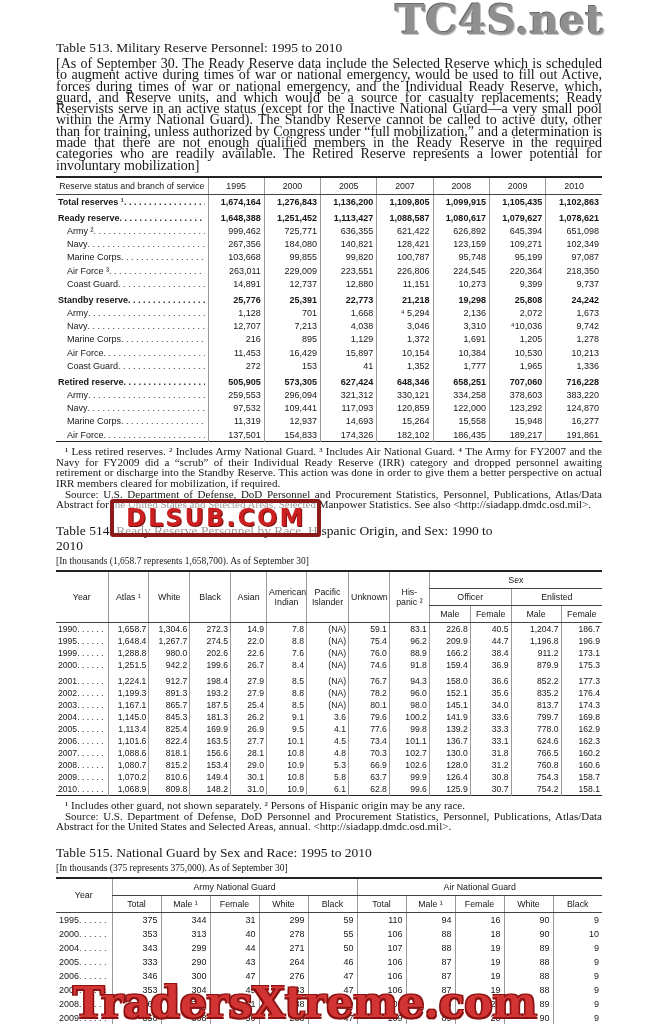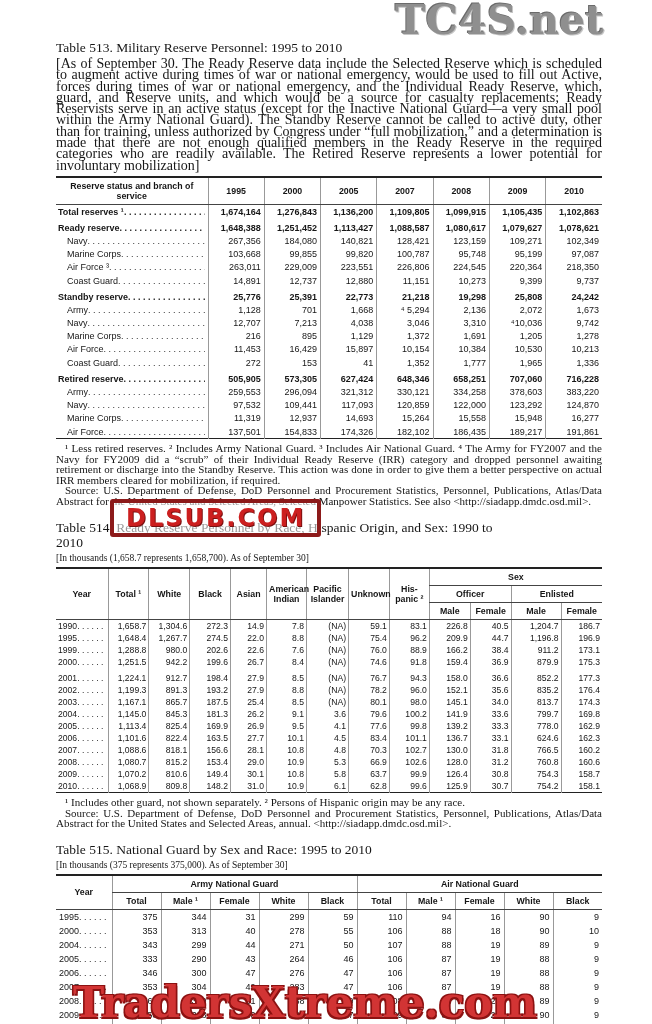--- a/index.html
+++ b/index.html
@@ -10,21 +10,21 @@
   .tbl-title{font-size:13.5px;font-weight:normal;margin:0 0 3px 0;line-height:15px}
   .title-514{max-width:460px}
   .headnote{font-size:14px;line-height:11.3px;text-align:justify;margin:0 0 5px 0}
   .unitnote{font-size:9.5px;margin:0 0 4px 0}
   .footnote{font-size:11px;line-height:10.6px;text-indent:9px;margin:0;text-align:justify}
   .section{margin-bottom:13px}
 
   table.datatable{width:100%;border-collapse:collapse;table-layout:fixed;
         font-family:"Liberation Sans",sans-serif;
         border-top:2px solid #222;border-bottom:1.5px solid #222;margin:0 0 4px 0}
-  .datatable th{font-weight:bold;font-size:8.8px;line-height:1.15;text-align:center;
+  .datatable th{font-weight:normal;font-size:8.8px;line-height:1.15;text-align:center;
         vertical-align:middle;padding:3px 2px;border-left:1px solid #999;border-bottom:1px solid #444}
   .datatable th.c1{border-left:none}
   .datatable td{font-size:9px;padding:1.6px 3px 1.6px 2px;border-left:1px solid #999;vertical-align:bottom}
   .t514 td{font-size:8.6px;padding:1px 2px}
   .t515 td{font-size:9px;padding:2px 3px}
   .datatable td.stub{border-left:none}
   .num{text-align:right;white-space:nowrap}
   .stubwrap{display:flex;align-items:flex-start;overflow:hidden}
   .lbl{white-space:nowrap}
   tr.indent .lbl{padding-left:9px}
@@ -103,20 +103,35 @@
             <td class="num">1,251,452</td>
             <td class="num">1,113,427</td>
             <td class="num">1,088,587</td>
             <td class="num">1,080,617</td>
             <td class="num">1,079,627</td>
             <td class="num">1,078,621</td>
           </tr>
           <tr class="indent">
             <td class="stub">
               <div class="stubwrap">
+                <span class="lbl">Army ²</span>
+                <span class="leader"></span>
+              </div>
+            </td>
+            <td class="num">999,462</td>
+            <td class="num">725,771</td>
+            <td class="num">636,355</td>
+            <td class="num">621,422</td>
+            <td class="num">626,892</td>
+            <td class="num">645,394</td>
+            <td class="num">651,098</td>
+          </tr>
+          <tr class="indent">
+            <td class="stub">
+              <div class="stubwrap">
                 <span class="lbl">Navy</span>
                 <span class="leader"></span>
               </div>
             </td>
             <td class="num">267,356</td>
             <td class="num">184,080</td>
             <td class="num">140,821</td>
             <td class="num">128,421</td>
             <td class="num">123,159</td>
             <td class="num">109,271</td>
@@ -353,21 +368,21 @@
           <col>
           <col style="width:40px">
           <col>
           <col>
           <col style="width:50px">
           <col>
         </colgroup>
       <thead>
         <tr>
           <th class="c1" rowspan="3">Year</th>
-          <th rowspan="3">Total ¹</th>
+          <th rowspan="3">Atlas ¹</th>
           <th rowspan="3">White</th>
           <th rowspan="3">Black</th>
           <th rowspan="3">Asian</th>
           <th rowspan="3">American Indian</th>
           <th rowspan="3">Pacific Islander</th>
           <th rowspan="3">Unknown</th>
           <th rowspan="3">His-panic ²</th>
           <th colspan="4">Sex</th>
         </tr>
         <tr>
@@ -568,21 +583,21 @@
                 <span class="lbl">2006</span>
                 <span class="leader"></span>
               </div>
             </td>
             <td class="num">1,101.6</td>
             <td class="num">822.4</td>
             <td class="num">163.5</td>
             <td class="num">27.7</td>
             <td class="num">10.1</td>
             <td class="num">4.5</td>
-            <td class="num">83.4</td>
+            <td class="num">73.4</td>
             <td class="num">101.1</td>
             <td class="num">136.7</td>
             <td class="num">33.1</td>
             <td class="num">624.6</td>
             <td class="num">162.3</td>
           </tr>
           <tr>
             <td class="stub">
               <div class="stubwrap">
                 <span class="lbl">2007</span>

